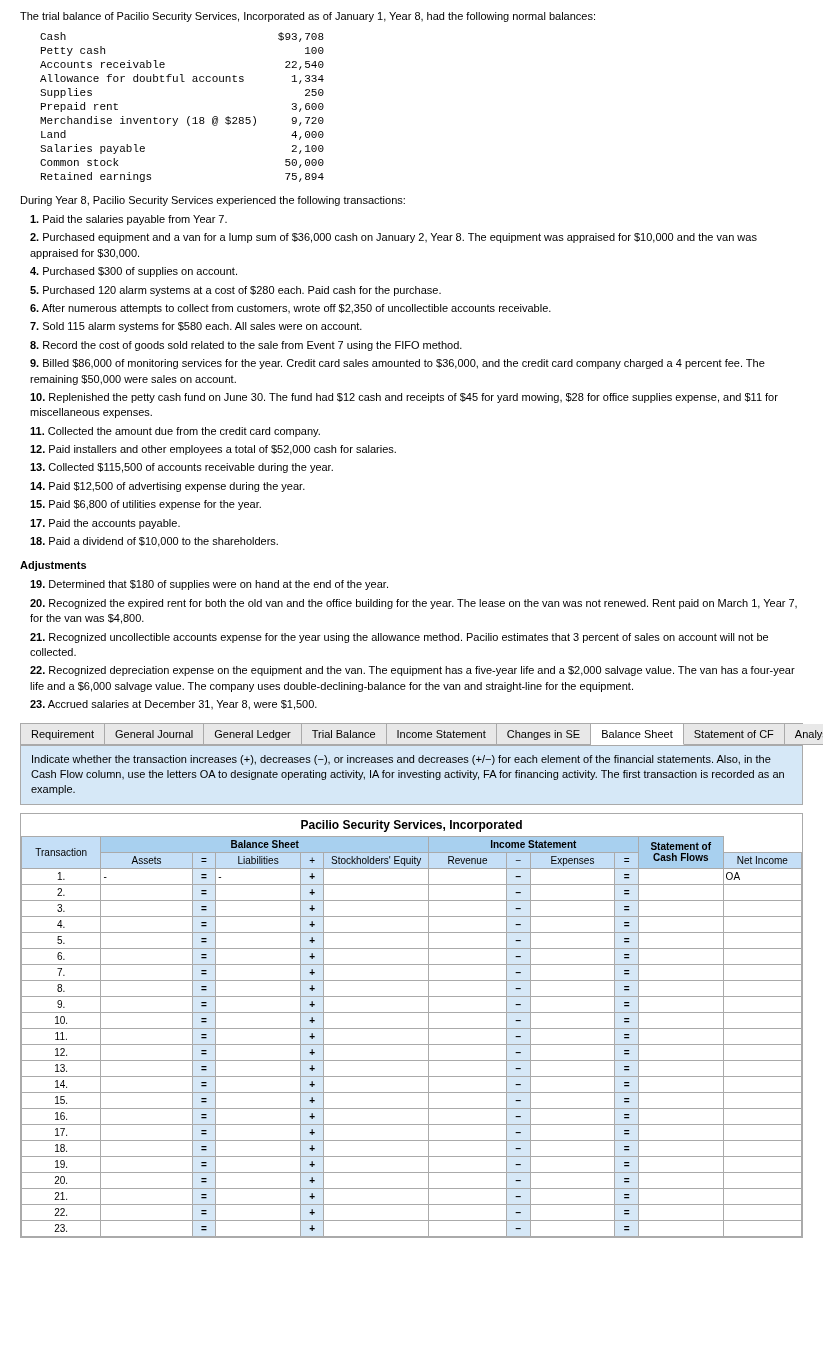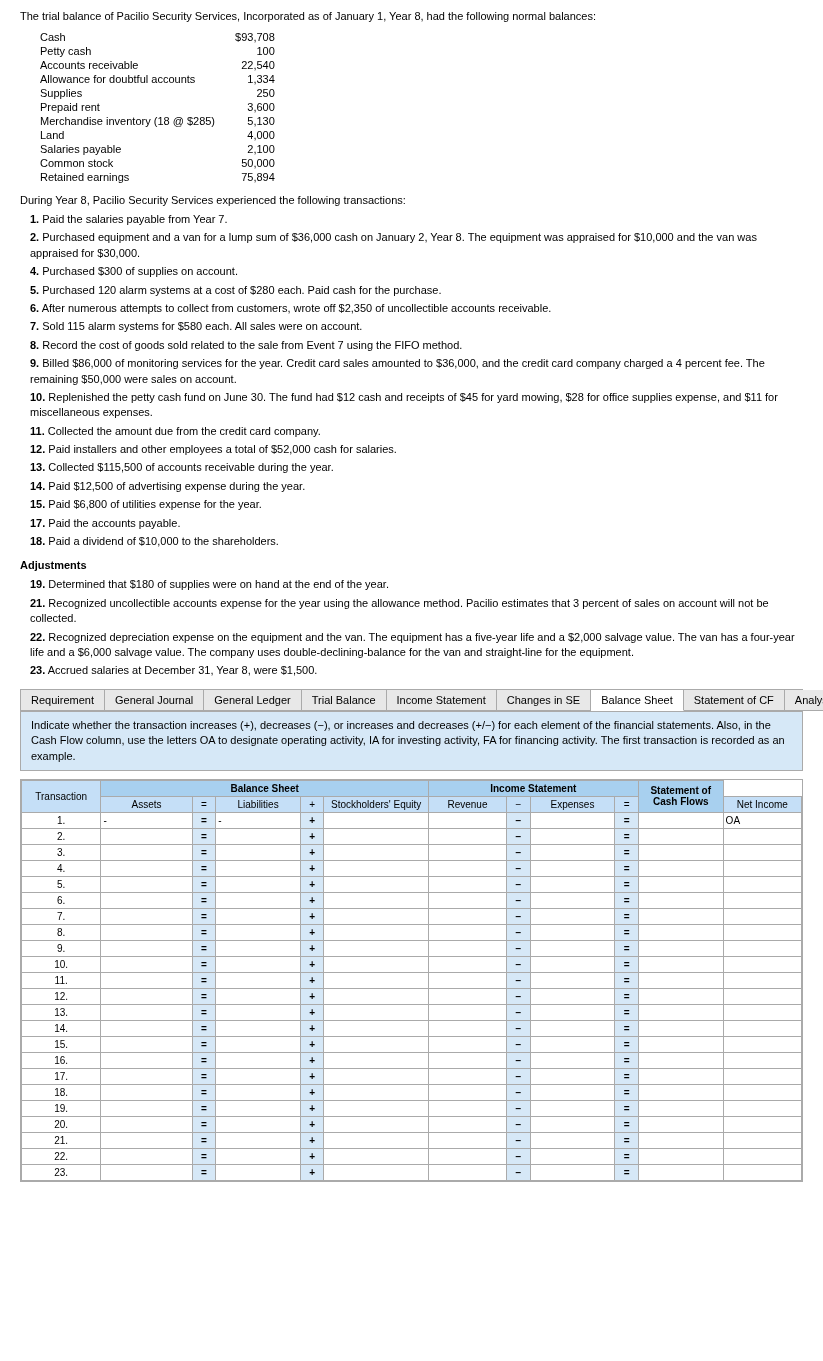--- a/index.html
+++ b/index.html
@@ -16,20 +16,21 @@
     .intro-text {
       font-size: 11px;
       margin-bottom: 8px;
     }
     .balance-table {
       margin-left: 20px;
       margin-bottom: 10px;
     }
     .balance-table table {
       border-collapse: collapse;
+      font-family: Liberation Mono, monospace;
     }
     .balance-table td {
       padding: 1px 20px 1px 0;
       font-size: 11px;
       white-space: nowrap;
     }
     .balance-table td.amount {
       text-align: right;
       padding-right: 0;
     }
@@ -165,21 +166,21 @@
           <tr>
             <td>Supplies</td>
             <td class="amount">250</td>
           </tr>
           <tr>
             <td>Prepaid rent</td>
             <td class="amount">3,600</td>
           </tr>
           <tr>
             <td>Merchandise inventory (18 @ $285)</td>
-            <td class="amount">5,130</td>
+            <td class="amount">9,720</td>
           </tr>
           <tr>
             <td>Land</td>
             <td class="amount">4,000</td>
           </tr>
           <tr>
             <td>Salaries payable</td>
             <td class="amount">2,100</td>
           </tr>
           <tr>
@@ -211,20 +212,21 @@
       <p><strong>13.</strong> Collected $115,500 of accounts receivable during the year.</p>
       <p><strong>14.</strong> Paid $12,500 of advertising expense during the year.</p>
       <p><strong>15.</strong> Paid $6,800 of utilities expense for the year.</p>
       <p><strong>17.</strong> Paid the accounts payable.</p>
       <p><strong>18.</strong> Paid a dividend of $10,000 to the shareholders.</p>
     </div>
 
   <p class="adjustments-header">Adjustments</p>
   <div class="transactions-list" id="adjustments-list">
       <p><strong>19.</strong> Determined that $180 of supplies were on hand at the end of the year.</p>
+      <p><strong>20.</strong> Recognized the expired rent for both the old van and the office building for the year. The lease on the van was not renewed. Rent paid on March 1, Year 7, for the van was $4,800.</p>
       <p><strong>21.</strong> Recognized uncollectible accounts expense for the year using the allowance method. Pacilio estimates that 3 percent of sales on account will not be collected.</p>
       <p><strong>22.</strong> Recognized depreciation expense on the equipment and the van. The equipment has a five-year life and a $2,000 salvage value. The van has a four-year life and a $6,000 salvage value. The company uses double-declining-balance for the van and straight-line for the equipment.</p>
       <p><strong>23.</strong> Accrued salaries at December 31, Year 8, were $1,500.</p>
     </div>
 
   <div class="tabs-container" id="tabs-container">
       <div class="tab">Requirement</div>
       <div class="tab">General Journal</div>
       <div class="tab">General Ledger</div>
       <div class="tab">Trial Balance</div>
@@ -233,20 +235,21 @@
       <div class="tab active">Balance Sheet</div>
       <div class="tab">Statement of CF</div>
       <div class="tab">Analysis</div>
     </div>
 
   <div class="info-box">
     <span>Indicate whether the transaction increases (+), decreases (−), or increases and decreases (+/−) for each element of the financial statements. Also, in the Cash Flow column, use the letters OA to designate operating activity, IA for investing activity, FA for financing activity. The first transaction is recorded as an example.</span>
   </div>
 
   <div class="main-content">
+    <div class="company-header">Pacilio Security Services, Incorporated</div>
 
     <table class="financial-table">
       <thead>
         <tr>
           <th rowspan="2" style="width:50px;">Transaction</th>
           <th colspan="5" class="main-header">Balance Sheet</th>
           <th colspan="4" class="main-header">Income Statement</th>
           <th rowspan="2" class="main-header" style="width:65px;">Statement of Cash Flows</th>
         </tr>
         <tr>

